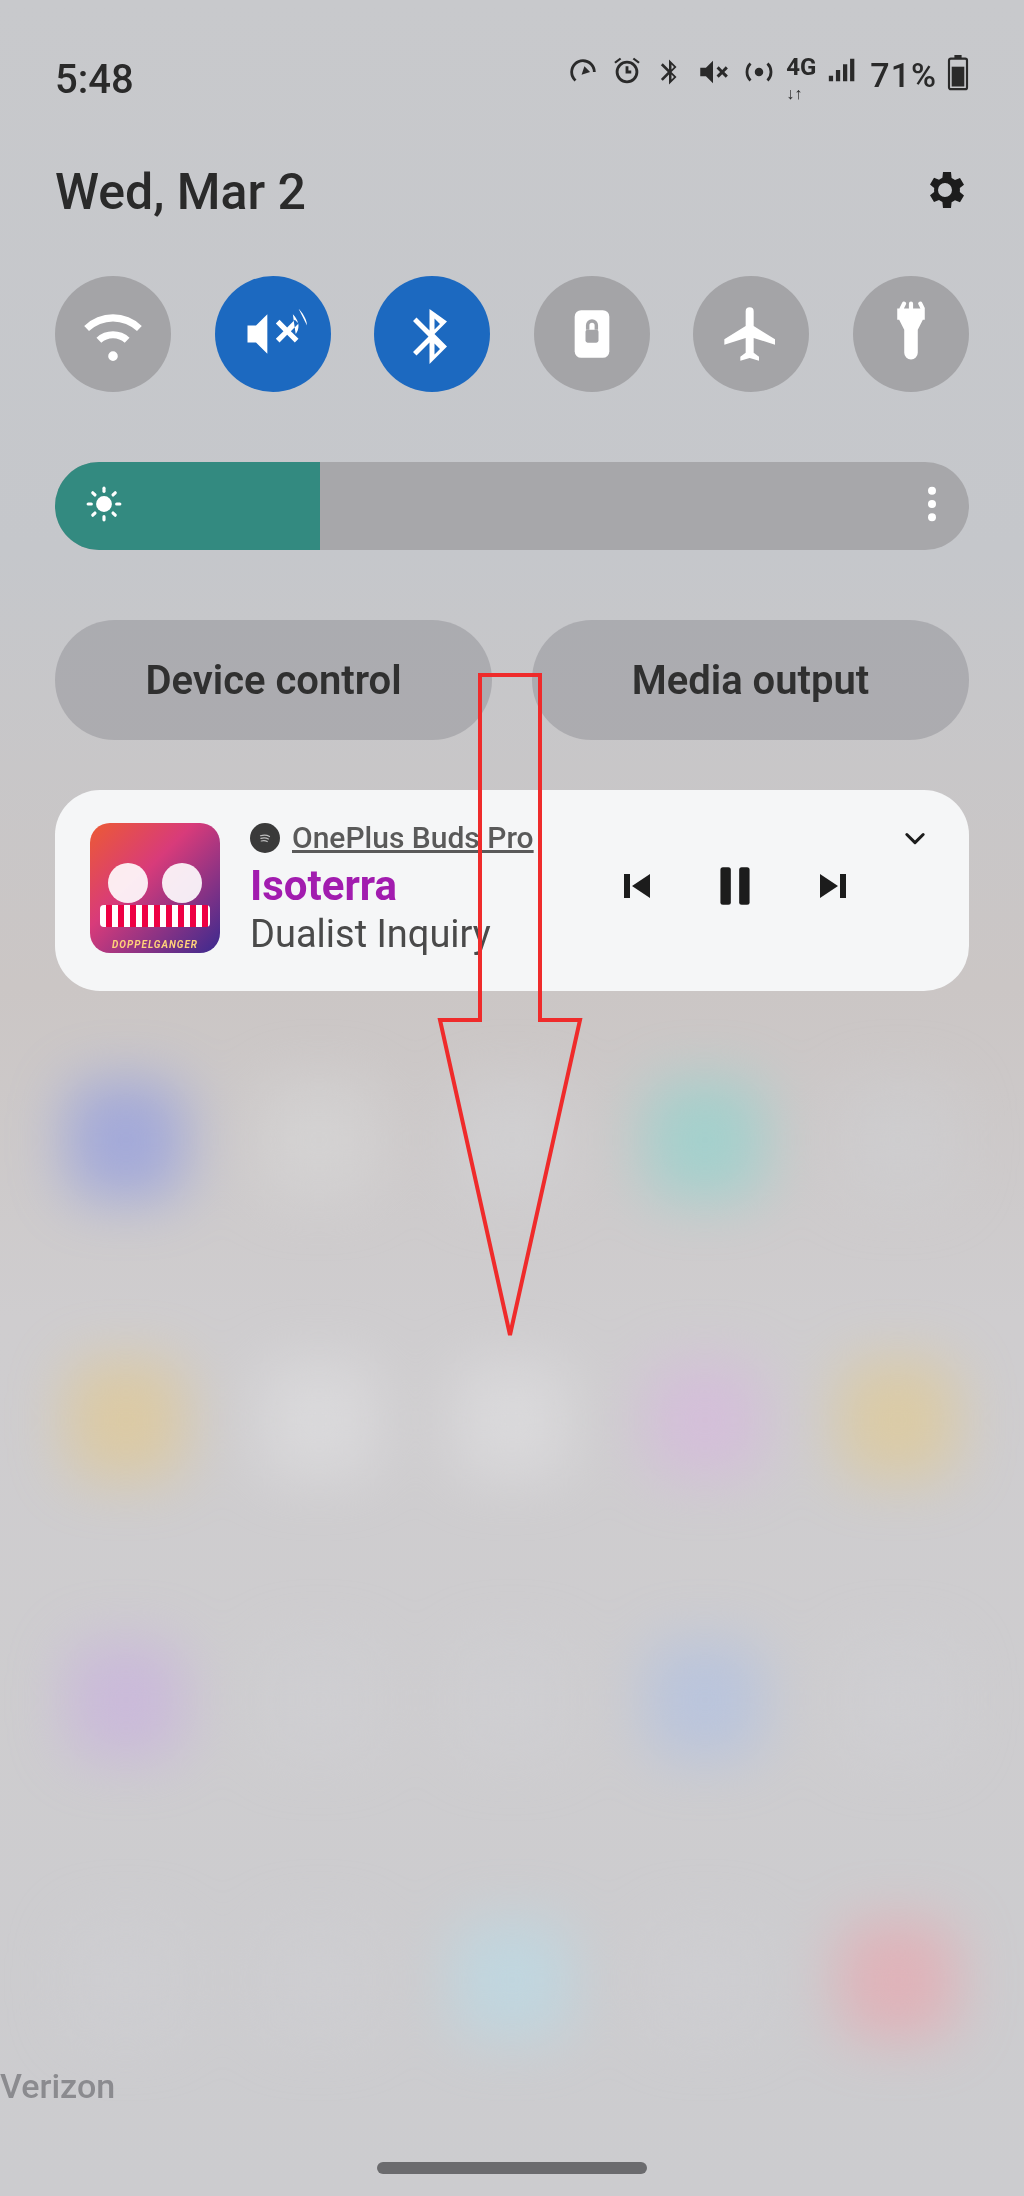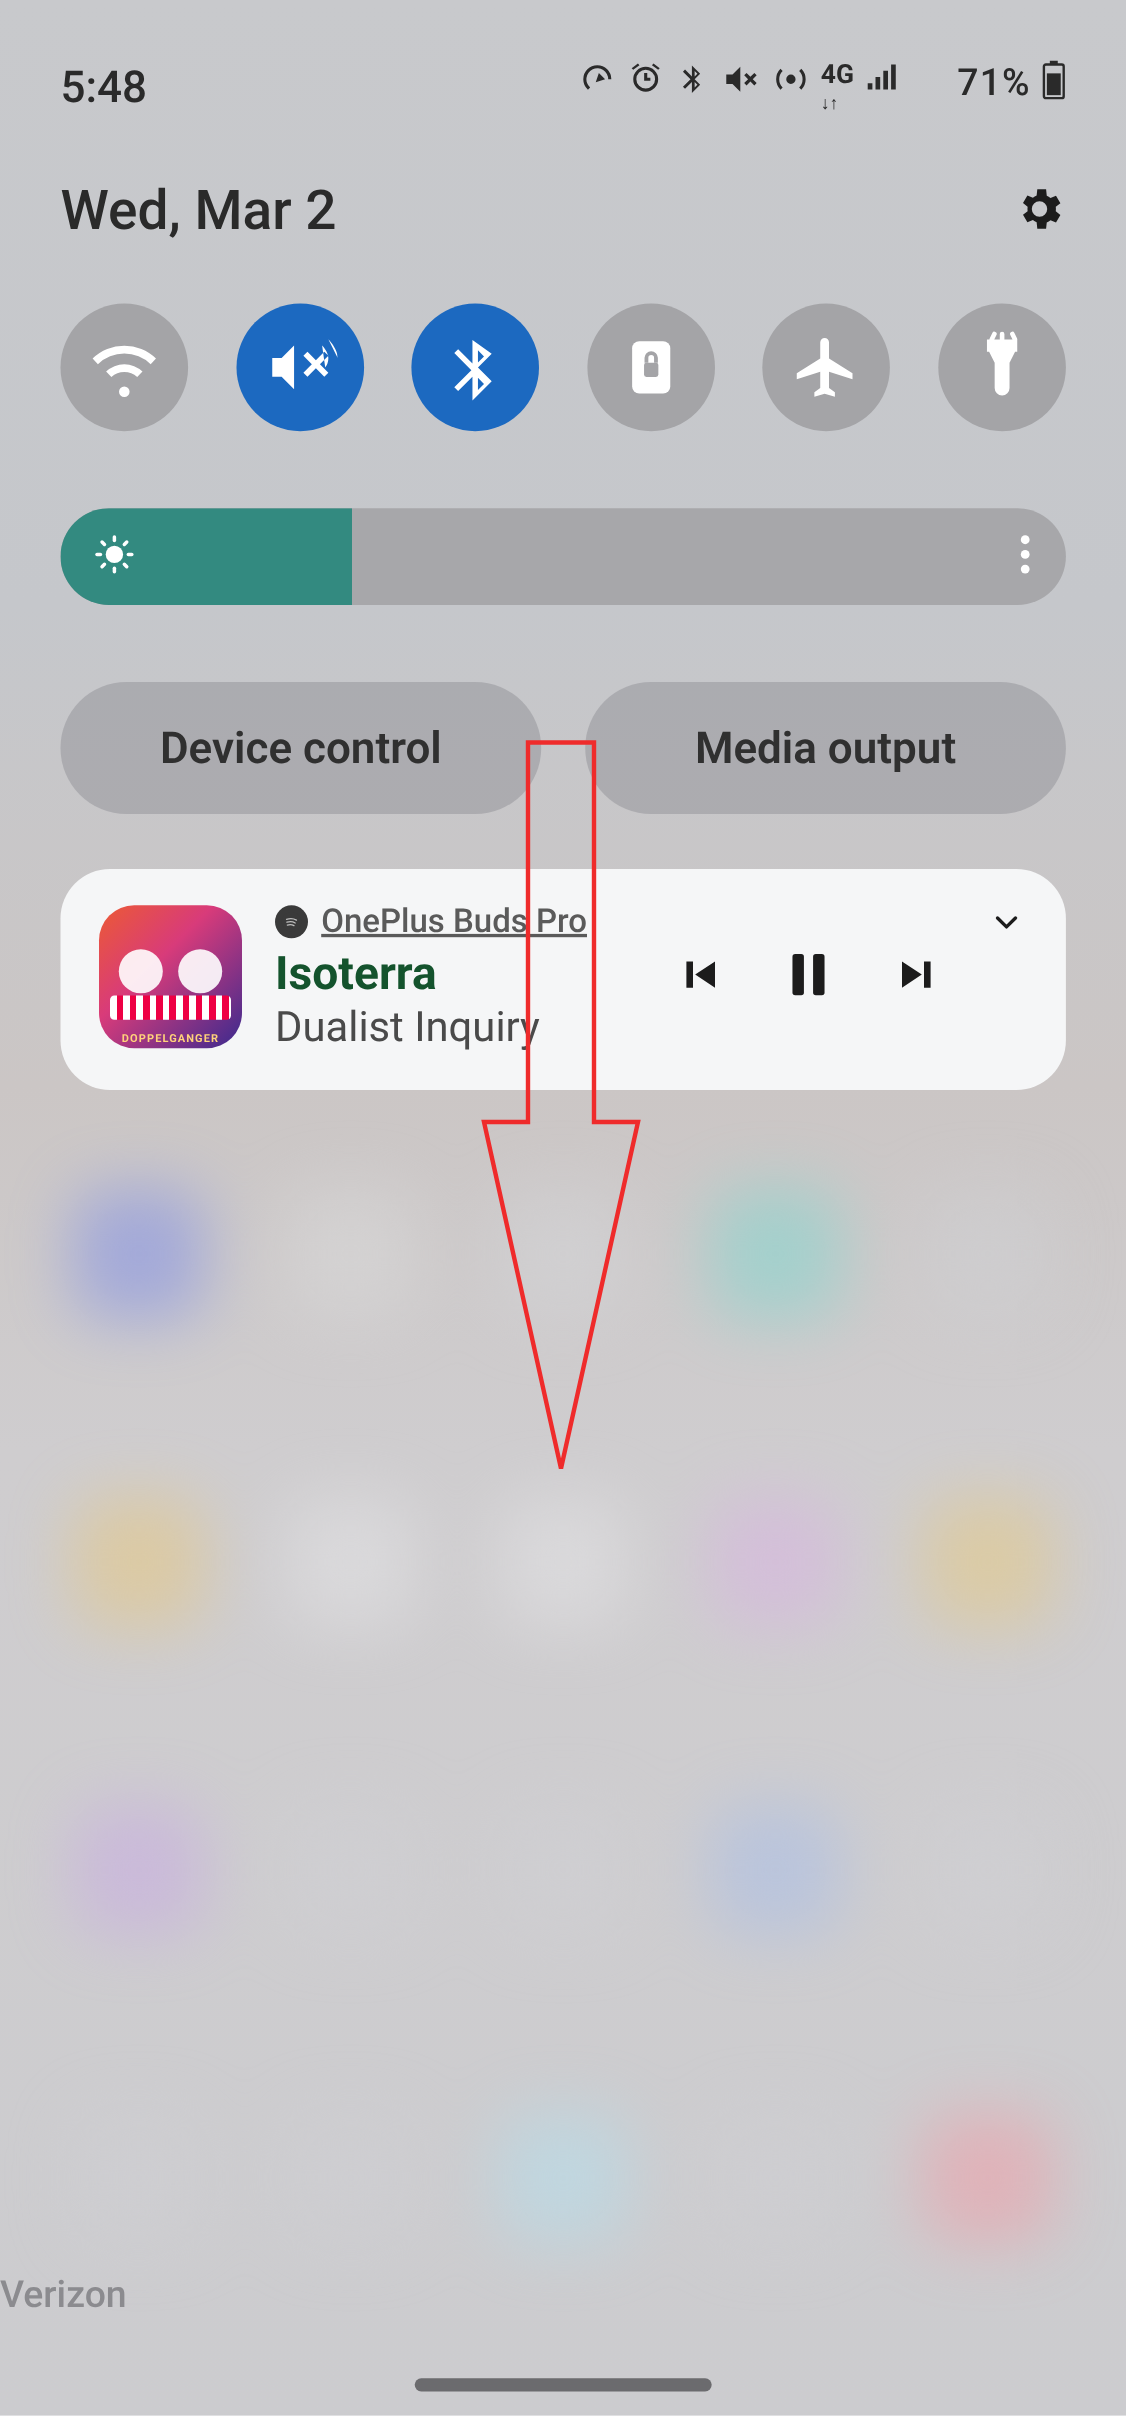--- a/index.html
+++ b/index.html
@@ -13,21 +13,21 @@
   
   .bg-blur { position:absolute; inset:0; filter: blur(28px); opacity:.5; }
   .bg-row { display:flex; justify-content:space-around; margin:0 30px; }
   .bg-row div { width:120px;height:120px;border-radius:30px; }
   .content { position:relative; padding: 55px 55px 0 55px; }
 
   
   .status { display:flex; align-items:center; justify-content:space-between; font-size:40px; color:#2a2a2a; font-weight:500;}
   .status-right { display:flex; gap:10px; font-size:34px;}
   .status-right svg { display:block; }
-  .battpct { letter-spacing:1px;margin-left:40px; }
+  .battpct { letter-spacing:1px; }
 
   
   .daterow { display:flex; align-items:center; justify-content:space-between; margin-top:60px;}
   .date { font-size:50px; color:#2a2a2a; font-weight:500;}
 
   
   .toggles { display:flex; justify-content:space-between; margin-top:55px;}
   .toggle { width:116px;height:116px;border-radius:50%; display:flex;align-items:center;justify-content:center;}
   .toggle.off { background:#a4a4a7; }
   .toggle.on  { background:#1c69c0; }
@@ -38,30 +38,30 @@
   .slider-fill { position:absolute; left:0; top:0; bottom:0; background:#338a80; width:29%;}
   .sun-icon { position:absolute; left:30px; top:50%; transform:translateY(-50%);}
   .slider-more { position:absolute; right:30px; top:50%; transform:translateY(-50%);}
 
   
   .pillrow { display:flex; gap:40px; margin-top:70px;}
   .pill { flex:1; height:120px; background:rgba(150,150,155,.55); border-radius:60px; display:flex;align-items:center;justify-content:center; font-size:40px; font-weight:600; color:#303030;}
 
   
   .media { margin-top:50px; background:#f5f6f7; border-radius:45px; padding:30px 35px 35px 35px; display:flex; align-items:center; gap:30px;}
-  .albumart { width:130px;height:130px;border-radius:32px; background:linear-gradient(135deg,#ec5a34,#d83b7a 40%,#3a2a8f 100%); position:relative; overflow:hidden;}
+  .albumart { width:130px;height:130px;border-radius:20px; background:linear-gradient(135deg,#ec5a34,#d83b7a 40%,#3a2a8f 100%); position:relative; overflow:hidden;font-style:italic;}
   .albumart::before, .albumart::after{content:"";position:absolute;background:#fff;opacity:.9;border-radius:50%;}
   .albumart::before{width:40px;height:40px;left:18px;top:40px;}
   .albumart::after{width:40px;height:40px;right:18px;top:40px;}
   .albumart .strip{position:absolute;left:10px;right:10px;top:82px;height:22px;background:repeating-linear-gradient(90deg,#fff 0 6px,#e04 6px 12px);border-radius:4px;}
   .albumart .lbl{position:absolute;bottom:3px;left:0;right:0;text-align:center;font-size:10px;color:#ffd27a;letter-spacing:1px;font-weight:700;}
   .media-meta { flex:1; min-width:0;}
   .device-line { display:flex; align-items:center; gap:12px; font-size:30px; color:#5a5a5a; font-weight:500;text-decoration:underline;}
   .spotify-dot{width:30px;height:30px;border-radius:50%;background:#3a3a3a;display:inline-flex;align-items:center;justify-content:center;}
-  .song { font-size:42px; font-weight:700; color:#14532d; margin-top:6px;}
+  .song { font-size:42px; font-weight:700; color:#a21caf; margin-top:6px;}
   .artist { font-size:38px; color:#4a4a4a; margin-top:2px;}
   .controls { display:flex; align-items:center; gap:50px; margin-right:8px;}
   .expand { align-self:flex-start; margin-top:4px;}
 
   
   .arrow-ann { position:absolute; left:425px; top:670px; pointer-events:none;}
 
   
   .carrier { position:absolute; left:0; right:0; bottom:90px; text-align:left; font-size:34px; color:#8b8b8f; font-weight:500;}
 

